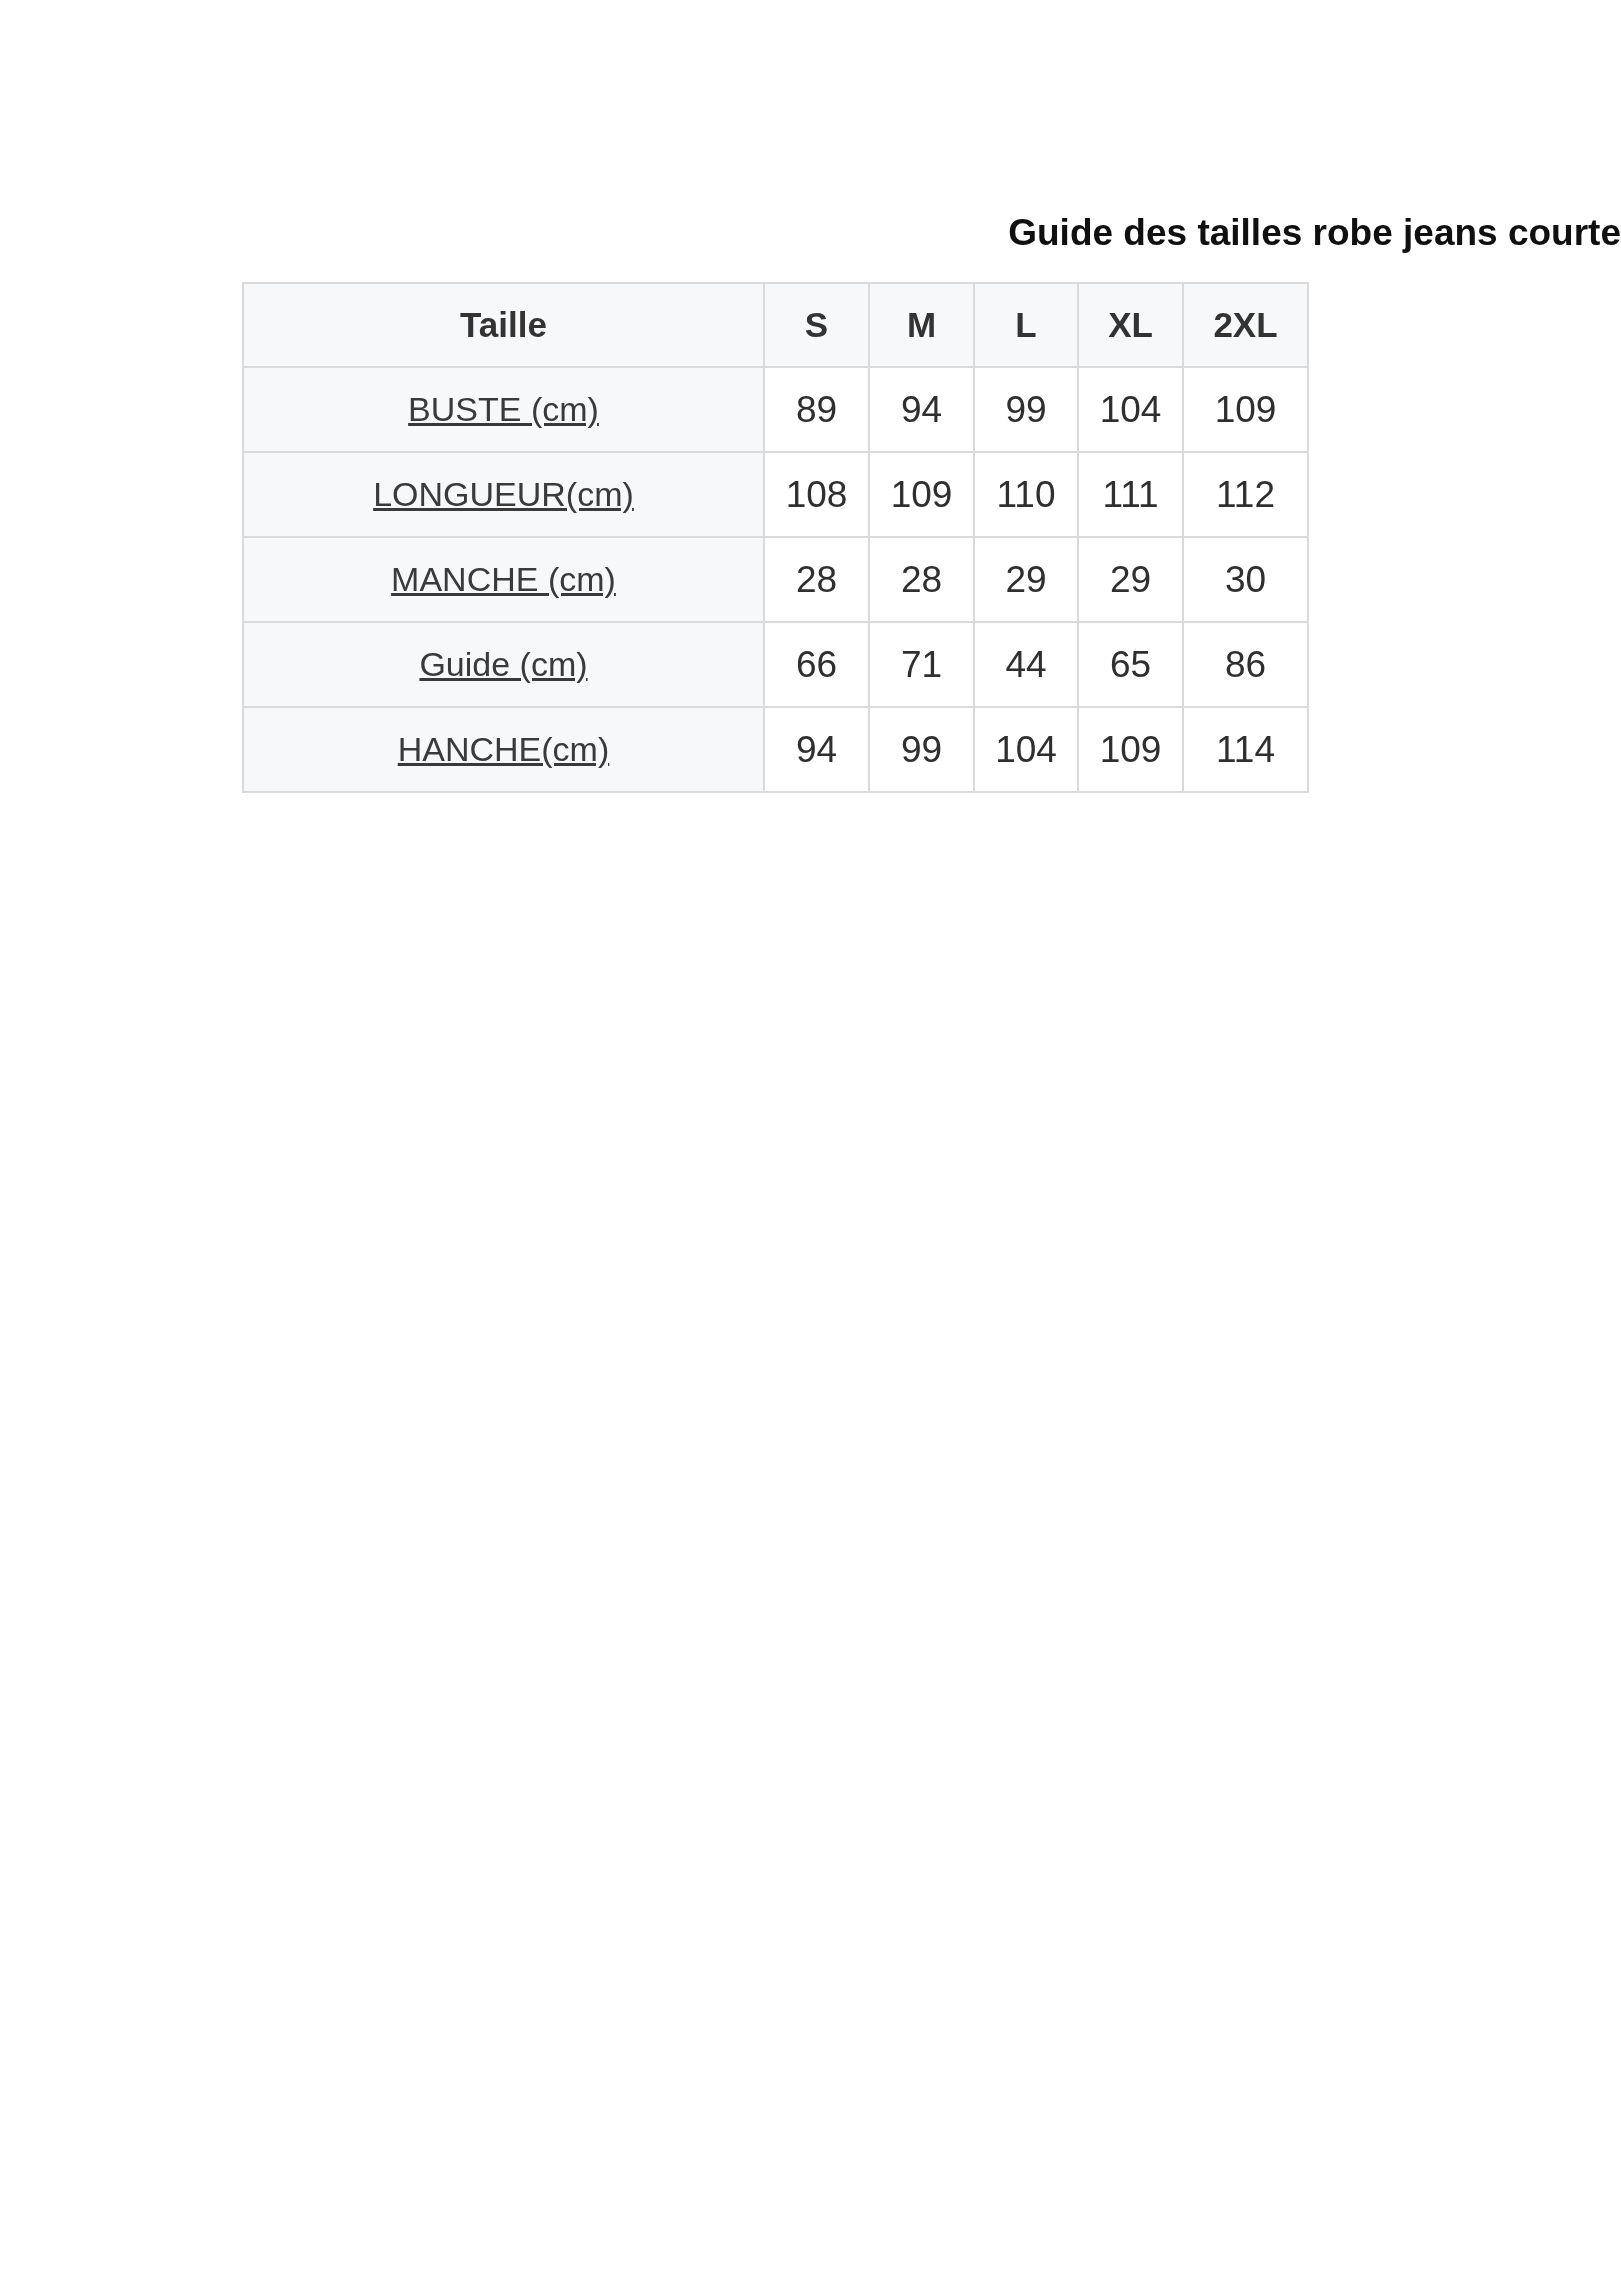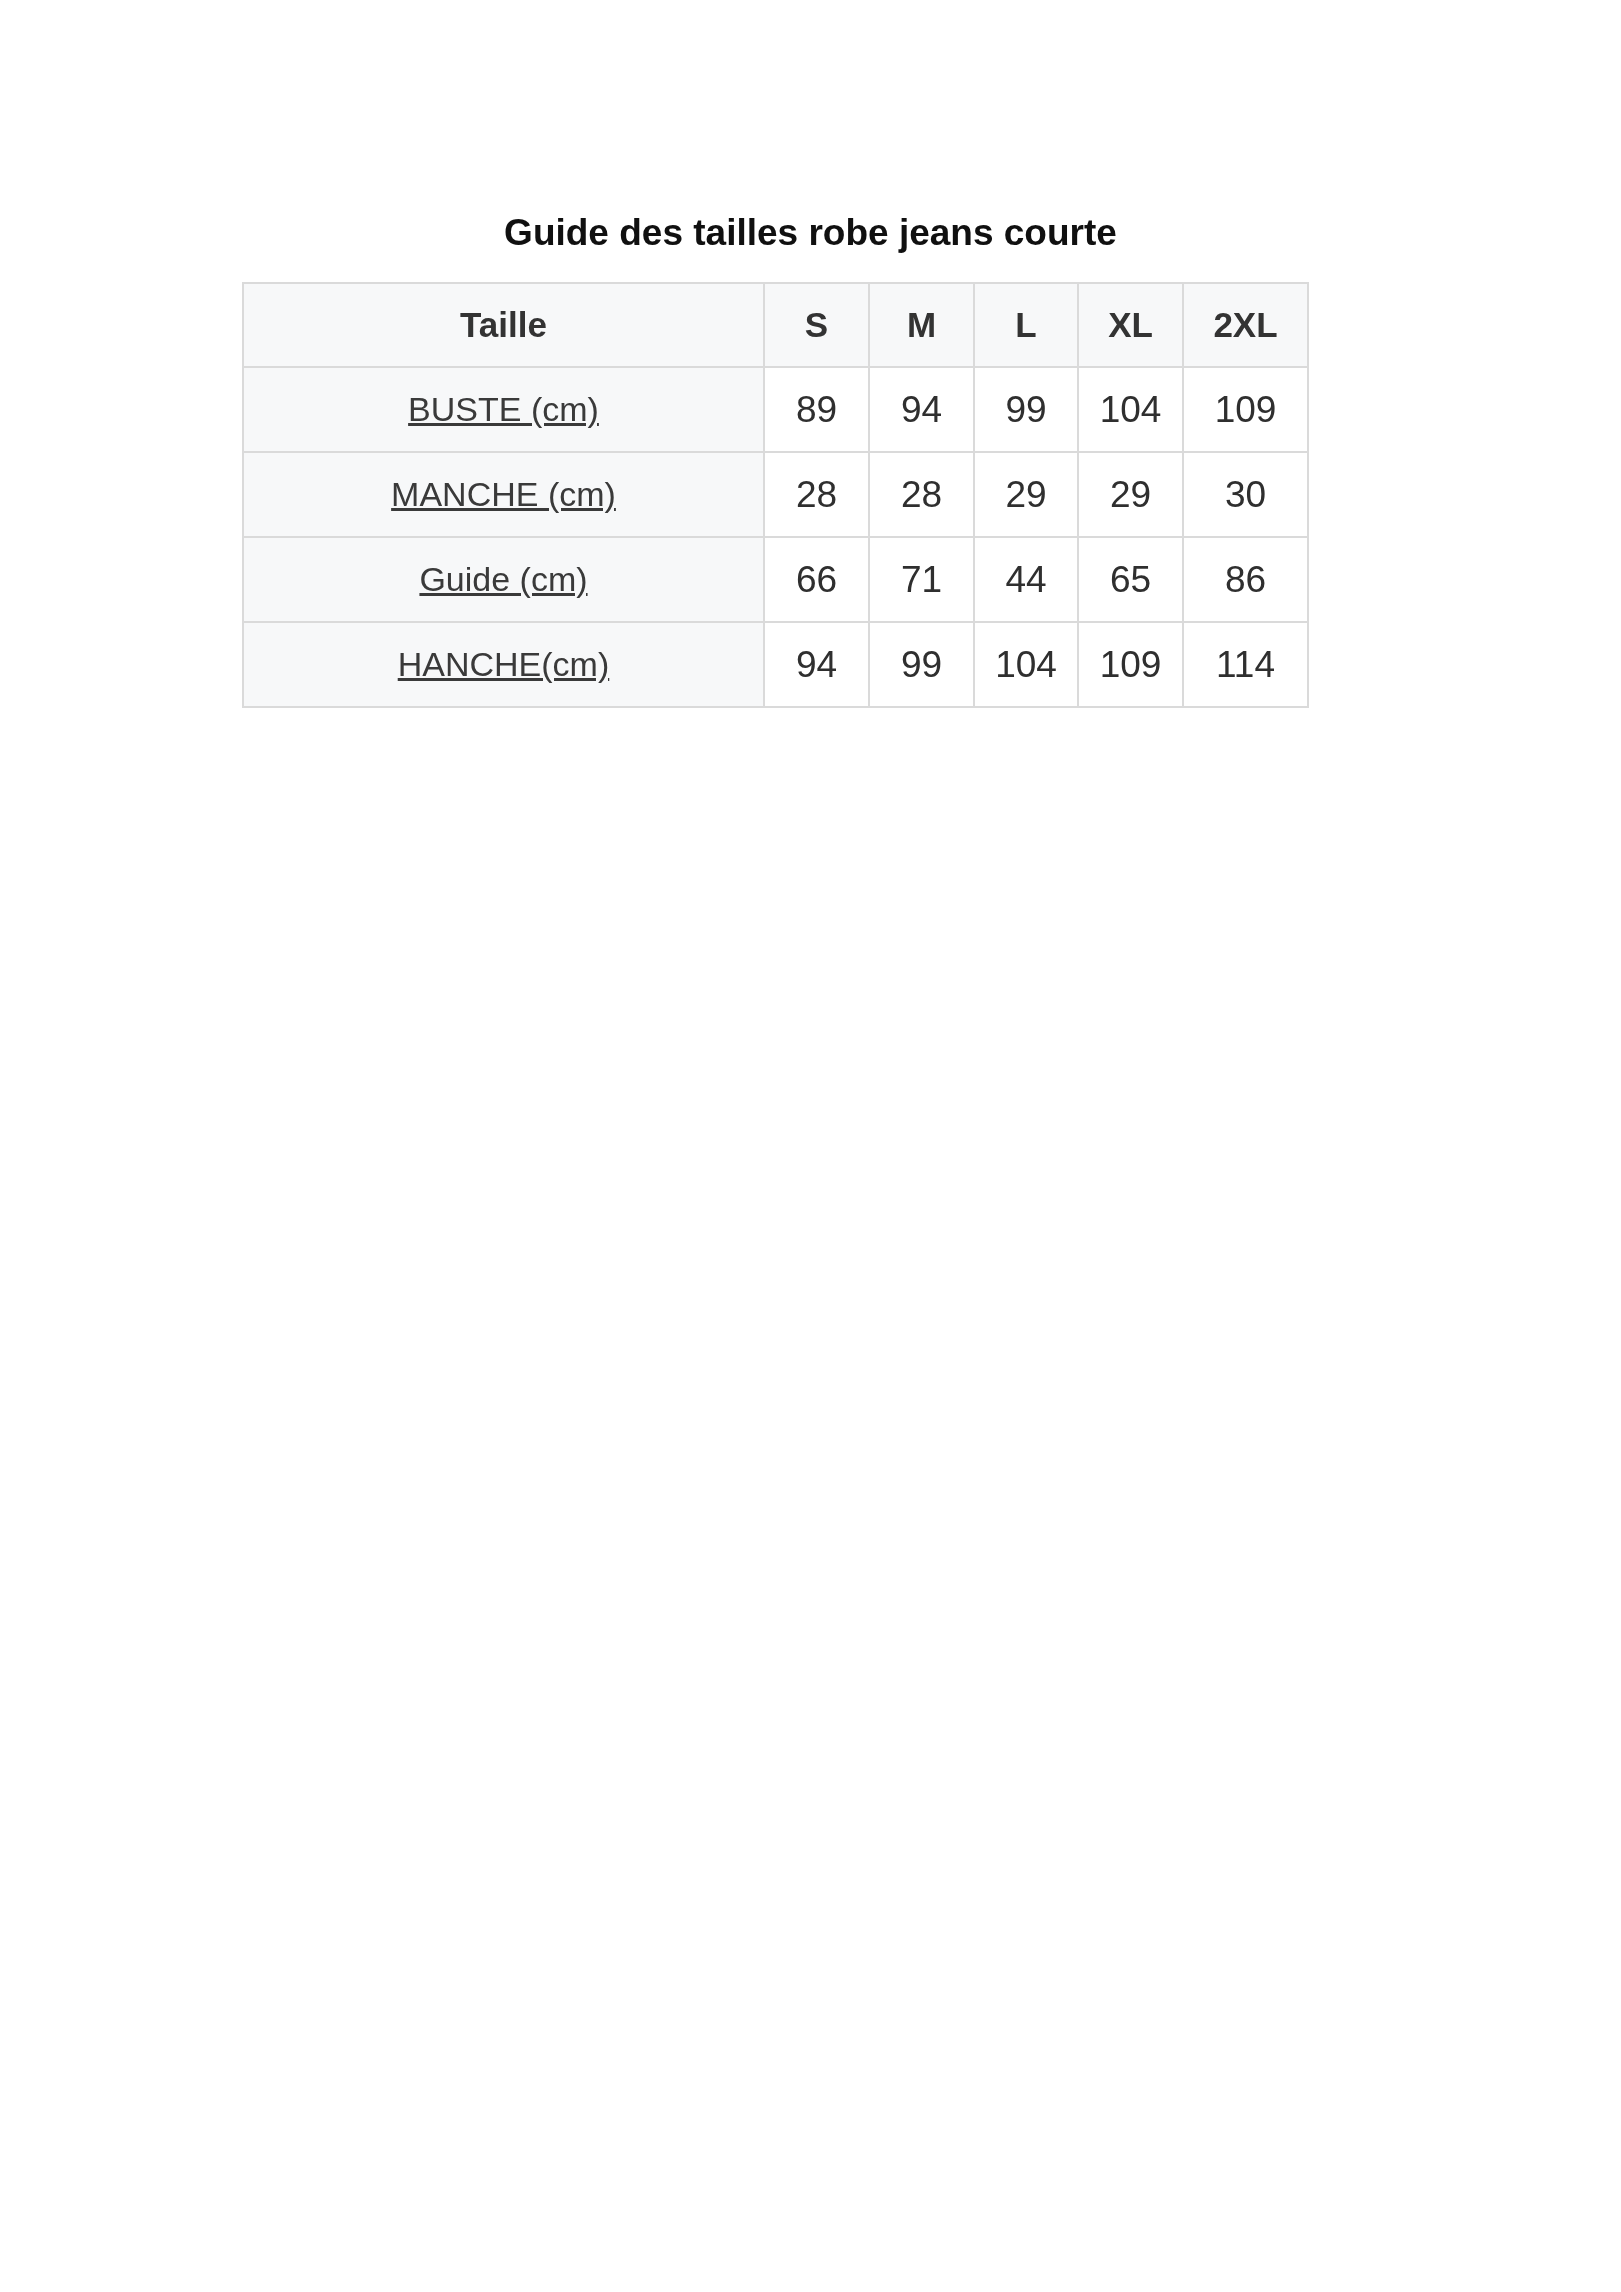--- a/index.html
+++ b/index.html
@@ -11,21 +11,21 @@
     position: relative;
     width: 1621px;
     height: 2293px;
     font-family: "Liberation Sans", sans-serif;
   }
   .page-title {
     position: absolute;
     top: 210px;
     left: 0;
     width: 1621px;
-    text-align: center;
+    text-align: right;
     font-family: "Liberation Sans", sans-serif;
     font-weight: bold;
     font-size: 37px;
     line-height: 45px;
     color: #101010;
     letter-spacing: 0px;
   }
   table.size-table {
     position: absolute;
     left: 242px;
@@ -98,20 +98,28 @@
   <tbody>
     <tr>
       <td class="row-label">BUSTE (cm)</td>
       <td class="num">89</td>
       <td class="num">94</td>
       <td class="num">99</td>
       <td class="num">104</td>
       <td class="num">109</td>
     </tr>
     <tr>
+      <td class="row-label">LONGUEUR(cm)</td>
+      <td class="num">108</td>
+      <td class="num">109</td>
+      <td class="num">110</td>
+      <td class="num">111</td>
+      <td class="num">112</td>
+    </tr>
+    <tr>
       <td class="row-label">MANCHE (cm)</td>
       <td class="num">28</td>
       <td class="num">28</td>
       <td class="num">29</td>
       <td class="num">29</td>
       <td class="num">30</td>
     </tr>
     <tr>
       <td class="row-label">Guide (cm)</td>
       <td class="num">66</td>

